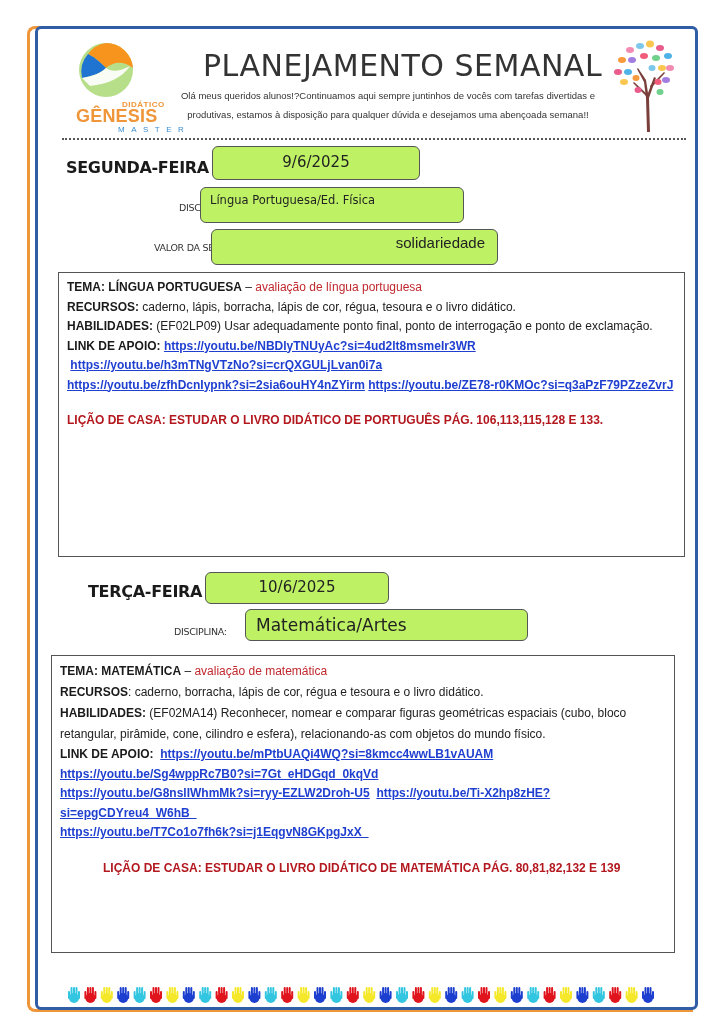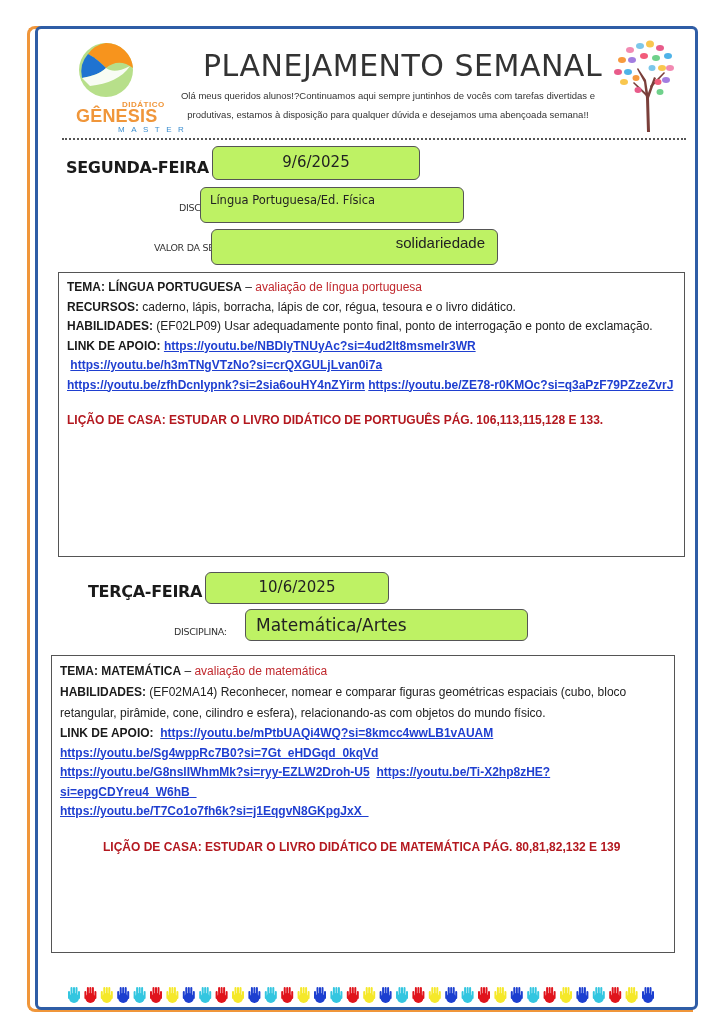--- a/index.html
+++ b/index.html
@@ -101,20 +101,21 @@
   <div class="redb">LIÇÃO DE CASA:  ESTUDAR O LIVRO DIDÁTICO DE PORTUGUÊS PÁG. 106,113,115,128 E 133.</div>
 </div>
 
 <div class="daylabel" style="left:88px; top:582px;">TERÇA-FEIRA</div>
 <div class="box datebox" style="left:205px; top:572px; width:184px; height:32px; line-height:28px;">10/6/2025</div>
 <div class="smalllabel" style="left:130px; top:626px;">DISCIPLINA:</div>
 <div class="box" style="left:205px; top:609px; width:283px; height:32px; font-size:17px; padding:4px 10px; line-height:22px;margin-left:40px;">Matemática/Artes</div>
 
 <div class="panel" style="left:51px; top:655px; width:624px; height:298px; line-height:21px;">
   <div><b>TEMA: MATEMÁTICA</b><span> – </span><span class="red">avaliação de matemática</span></div>
+  <div><b>RECURSOS</b><span>: caderno, borracha, lápis de cor, régua e tesoura e o livro didático.</span></div>
   <div><b>HABILIDADES:</b><span> (EF02MA14) Reconhecer, nomear e comparar figuras geométricas espaciais (cubo, bloco retangular, pirâmide, cone, cilindro e esfera), relacionando-as com objetos do mundo físico.</span></div>
   <div style="line-height:19.5px;">
     <b>LINK DE APOIO:</b>&nbsp;
     <a class="link">https://youtu.be/mPtbUAQi4WQ?si=8kmcc4wwLB1vAUAM</a><br>
     <a class="link">https://youtu.be/Sg4wppRc7B0?si=7Gt_eHDGqd_0kqVd</a><br>
     <a class="link">https://youtu.be/G8nslIWhmMk?si=ryy-EZLW2Droh-U5</a>&nbsp;
     <a class="link">https://youtu.be/Ti-X2hp8zHE?si=epgCDYreu4_W6hB_</a><br>
     <a class="link">https://youtu.be/T7Co1o7fh6k?si=j1EqgvN8GKpgJxX_</a>
   </div>
   <div class="redb" style="line-height:19.5px;padding-left:43px;">LIÇÃO DE CASA: ESTUDAR O LIVRO DIDÁTICO DE MATEMÁTICA PÁG. 80,81,82,132 E 139</div>

